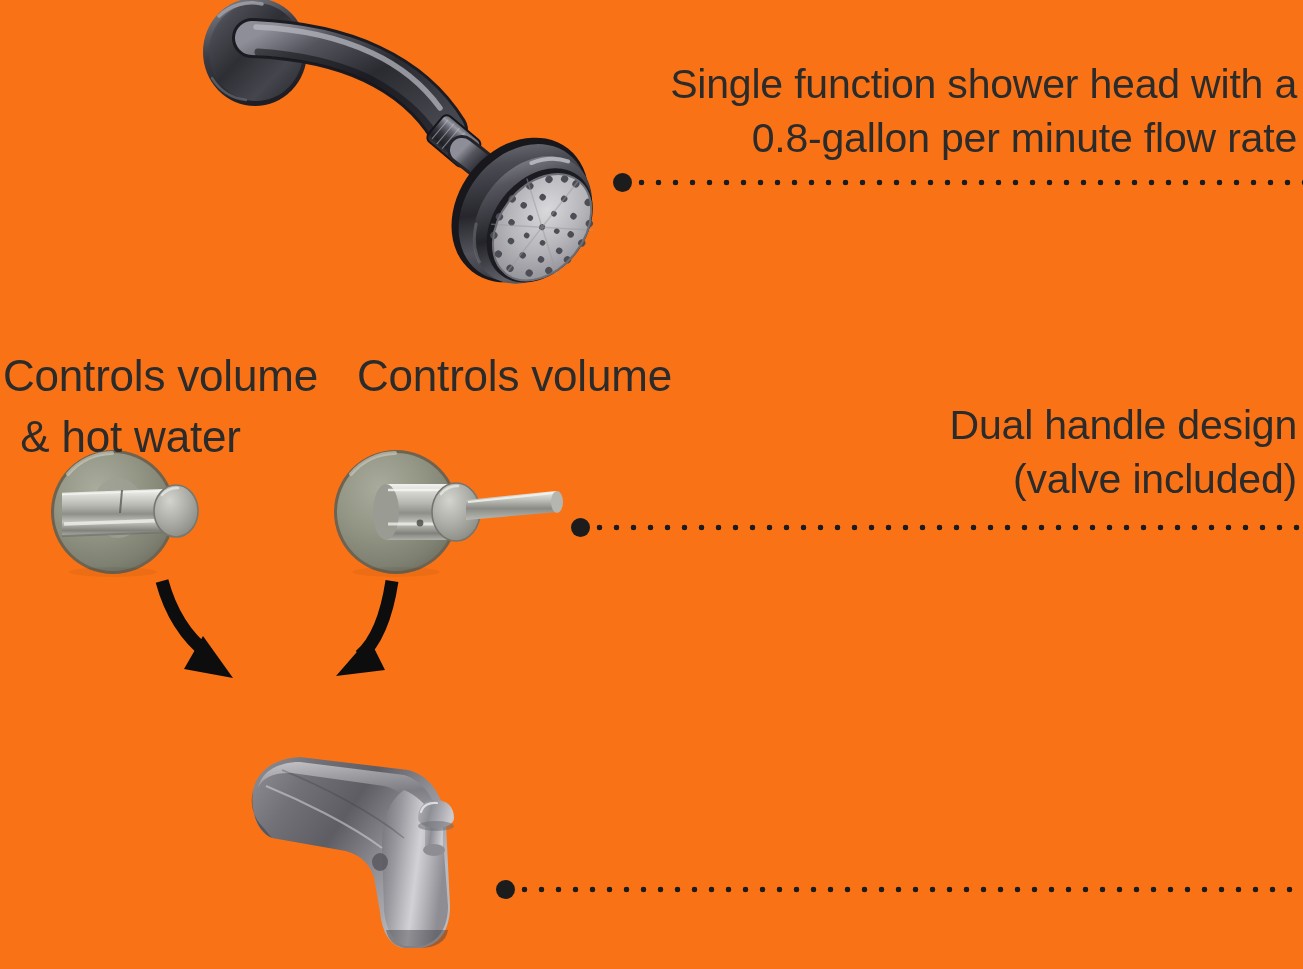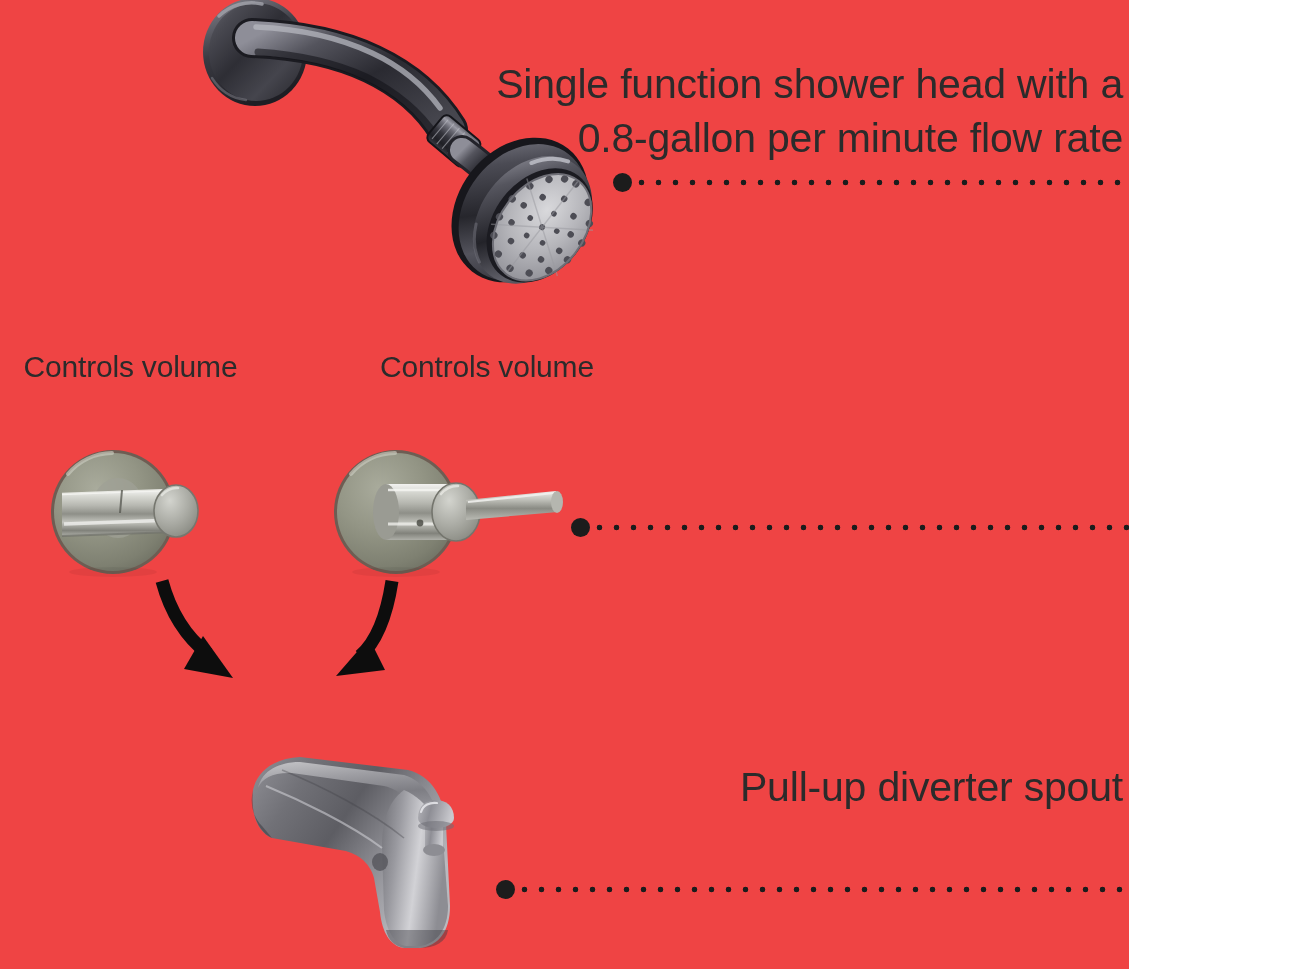--- a/index.html
+++ b/index.html
@@ -6,23 +6,23 @@
   html, body {
     margin: 0;
     padding: 0;
     background: #ffffff;
   }
   body {
     font-family: "Liberation Sans", "DejaVu Sans", sans-serif;
   }
   #stage {
     position: relative;
-    width: 1129px;
+    width: 1303px;
     height: 969px;
-    background: #ef4444;
+    background: #f97316;
     overflow: hidden;
   }
   .layer {
     position: absolute;
     top: 0; left: 0;
     width: 1303px;
     height: 969px;
   }
   
   .callout {
@@ -53,21 +53,21 @@
     top: 760px;
     font-size: 41px;
   }
   
   .handle-caption {
     position: absolute;
     text-align: center;
     color: #2b2b2b;
     font-family: "Liberation Sans", "DejaVu Sans", sans-serif;
     font-weight: 300;
-    font-size: 30px;
+    font-size: 44px;
     line-height: 1.38;
     letter-spacing: -0.2px;
     white-space: nowrap;
   }
   .handle-caption .line { display: block; }
   #caption-hot  { left: 3px;   top: 346px; width: 255px; }
   #caption-cold { left: 357px; top: 346px; width: 260px; }
 
   
   .leader {
@@ -412,26 +412,30 @@
   <div class="leader" id="leader-spout">
     <span class="bullet"></span>
     <span class="dots"></span>
   </div>
 
   <div class="callout" id="callout-showerhead">
     <span class="line">Single function shower head with a</span>
     <span class="line">0.8-gallon per minute flow rate</span>
   </div>
 
+  <div class="callout" id="callout-handles">
+    <span class="line">Dual handle design</span>
+    <span class="line">(valve included)</span>
+  </div>
 
   <div class="callout" id="callout-spout">
-    <span class="line">Pull-up diverter spout</span>
   </div>
 
   <div class="handle-caption" id="caption-hot">
     <span class="line">Controls volume</span>
+    <span class="line">&amp; hot water</span>
   </div>
 
   <div class="handle-caption" id="caption-cold">
     <span class="line">Controls volume</span>
   </div>
 
 </div>
 
 </body></html>

